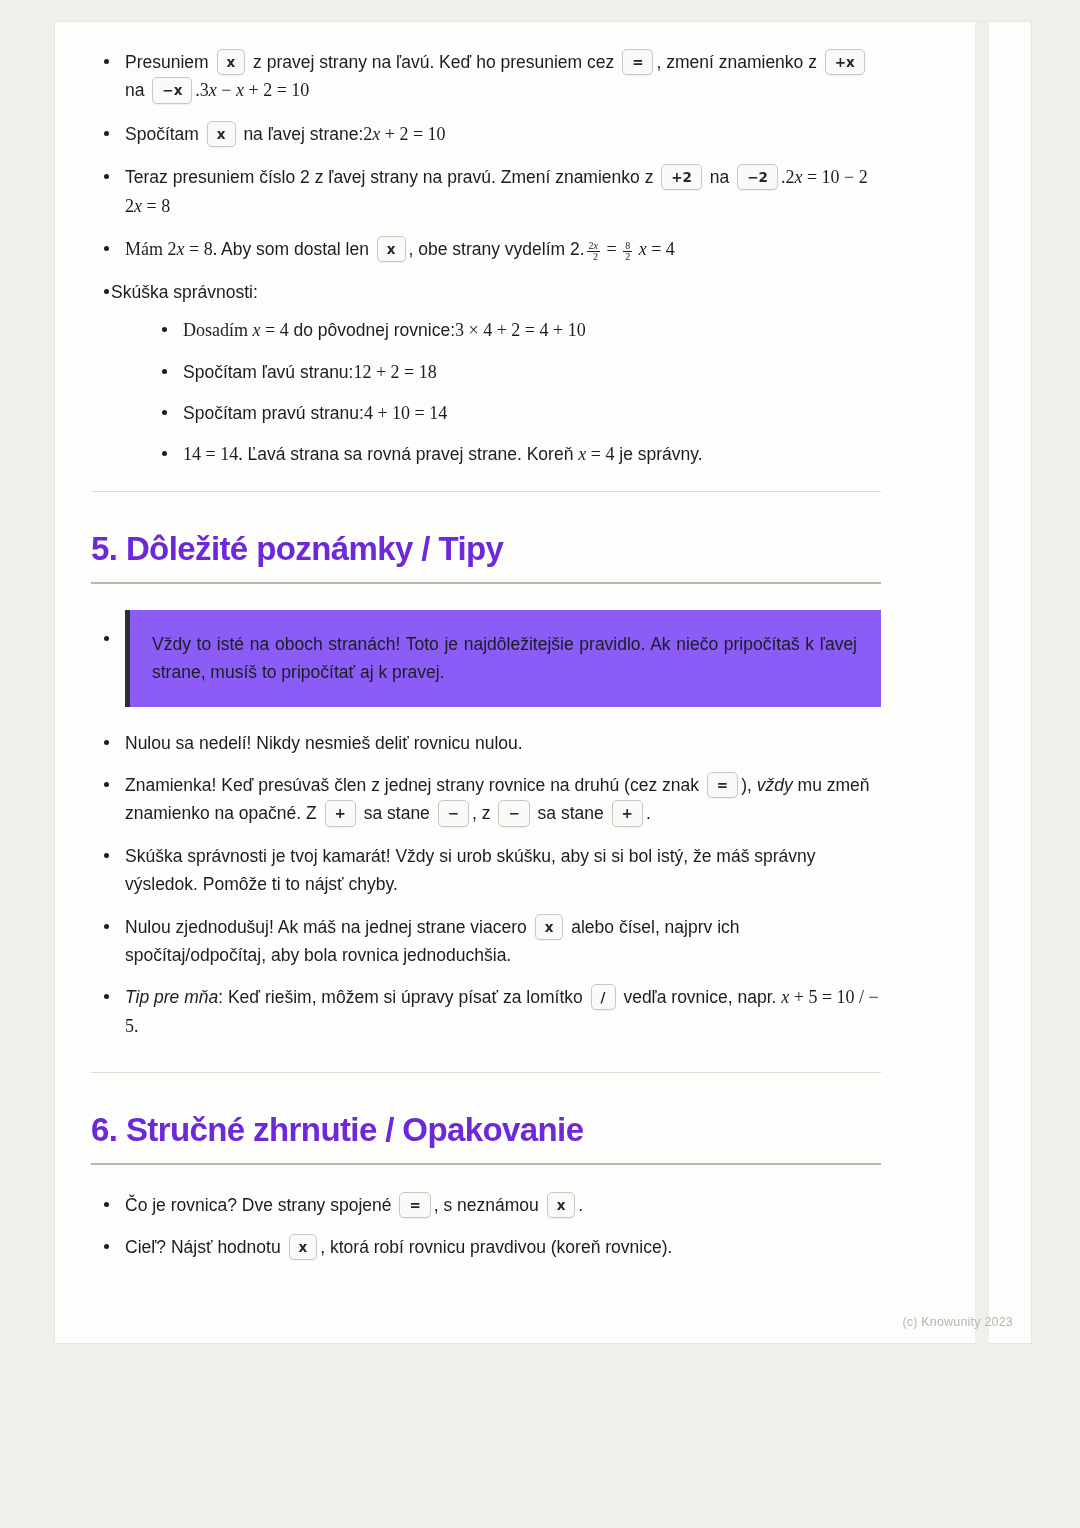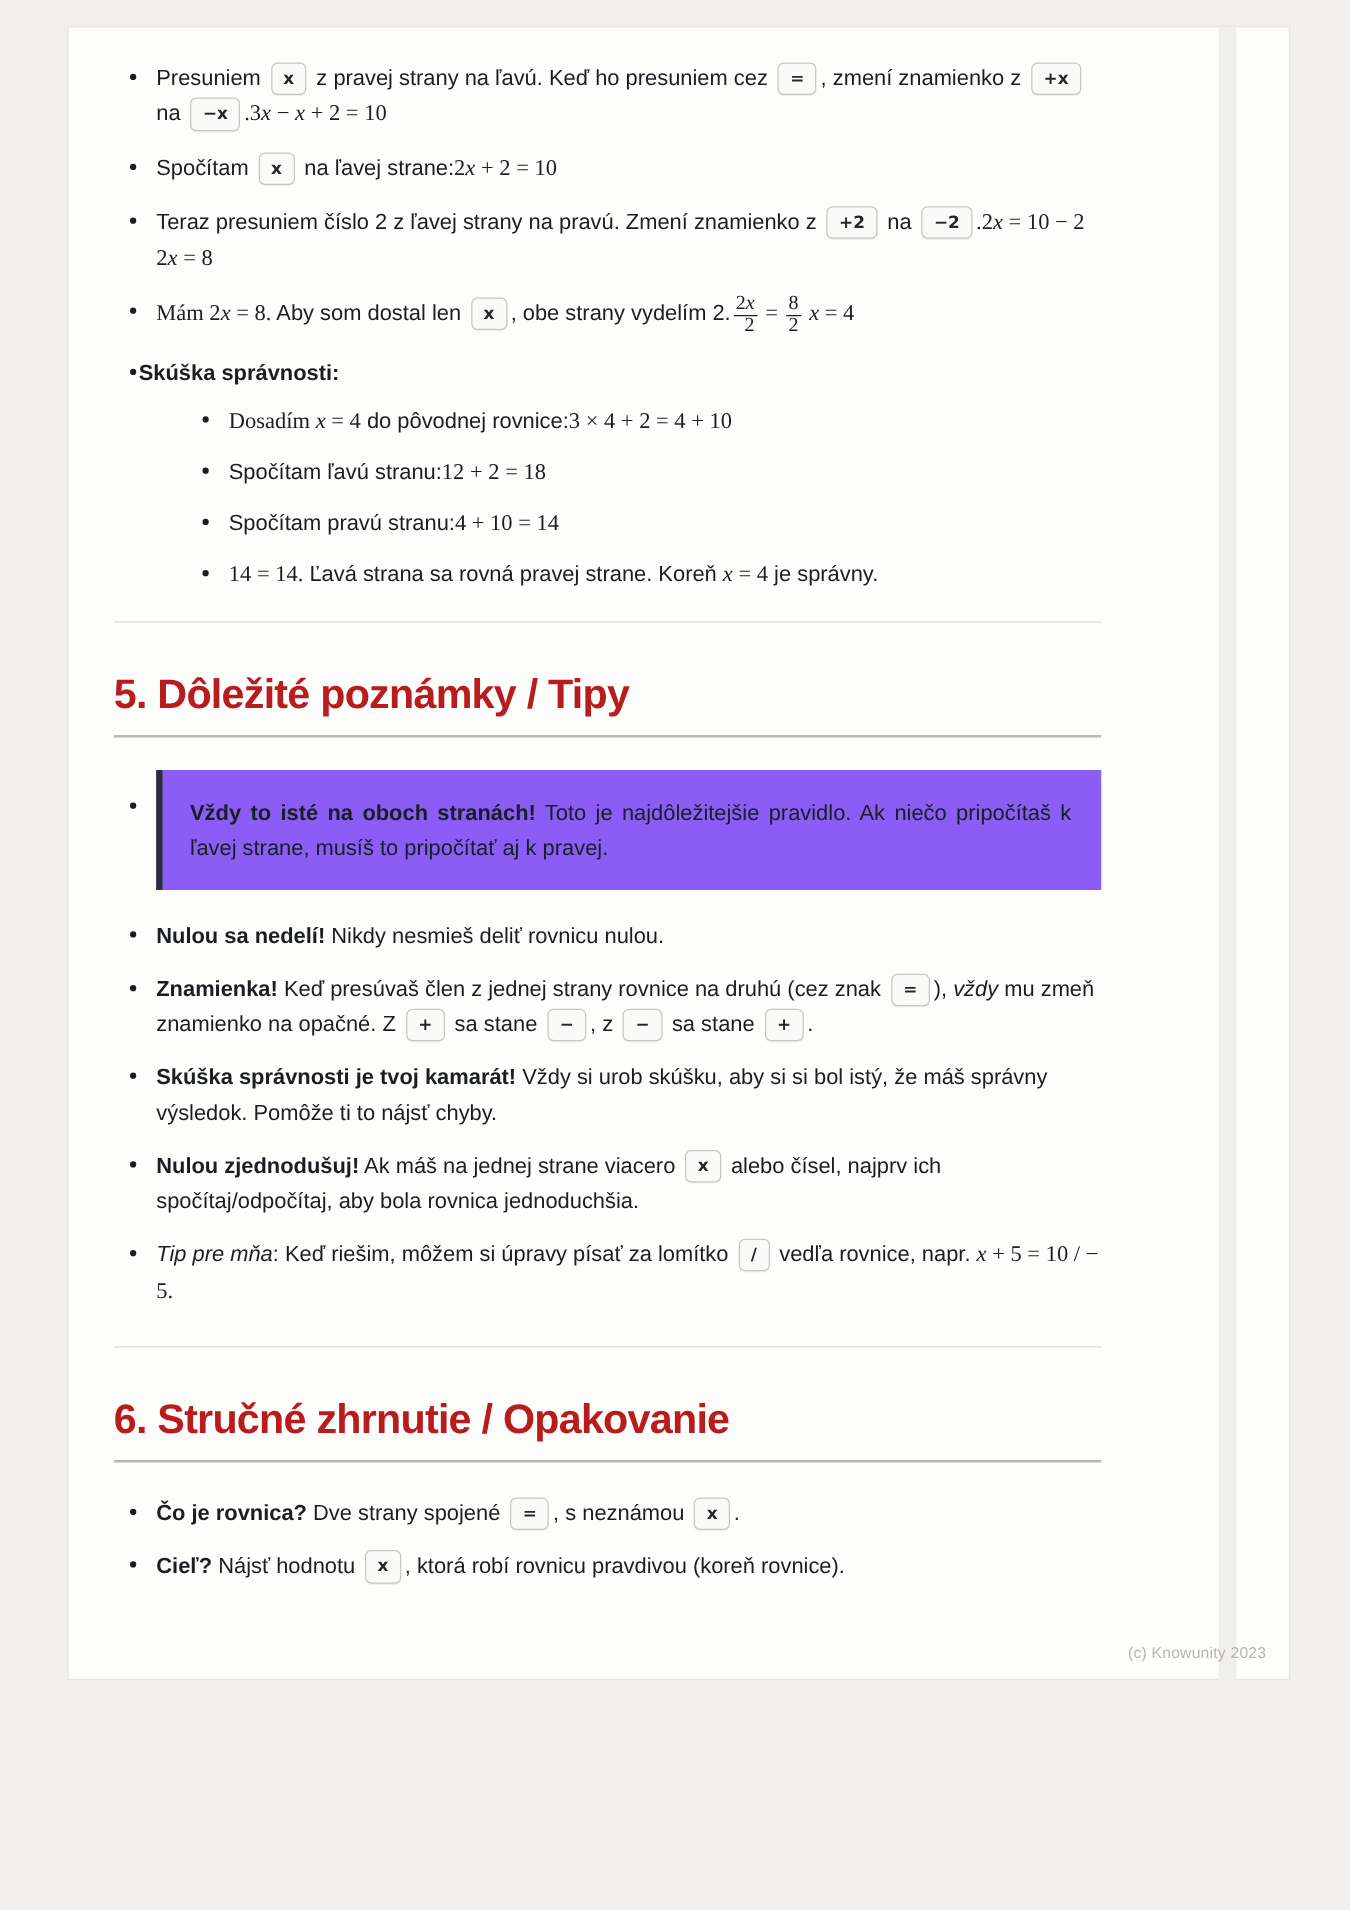--- a/index.html
+++ b/index.html
@@ -98,32 +98,32 @@
   }
   .math i, i.v {
     font-family: "Liberation Serif", serif;
     font-style: italic;
   }
   .frac {
     display: inline-block;
     vertical-align: -0.55em;
     text-align: right;
     font-family: "Liberation Serif", serif;
-    font-size: 16px;
+    font-size: 10px;
     line-height: 1.05;
     margin: 0 2px;
   }
   .frac .num { display: block; border-bottom: 1px solid #1a1d21; padding: 0 2px;}
   .frac .den { display: block; padding: 0 2px;}
   h2.section {
     font-size: 33px;
     font-weight: bold;
     letter-spacing: -0.6px;
     margin: 0 0 14px 0;
-    color: #b91c1c;
+    color: #6d28d9;
   }
   .section-wrap {
     margin-top: 38px;
   }
   .rule-top {
     border-top: 1px solid #dedcd7;
     margin: 22px 0 30px 0;
   }
   .rule-under {
     border-top: 2px solid #b9b7b2;
@@ -146,21 +146,21 @@
   }
   .callout {
     background: #8b5cf6;
     border-left: 5px solid #2b2f35;
     padding: 20px 24px 20px 22px;
     font-size: 17.5px;
     line-height: 1.62;
     text-align: justify;
     color: #1a1d21;
   }
-  b, strong { font-weight: bold; }
+  b, strong { font-weight: normal; }
   em { font-style: italic; }
   .watermark {
     position: absolute;
     right: 18px;
     bottom: 14px;
     font-size: 12.5px;
     color: #b7b5b0;
     letter-spacing: 0.2px;
   }
 </style>

